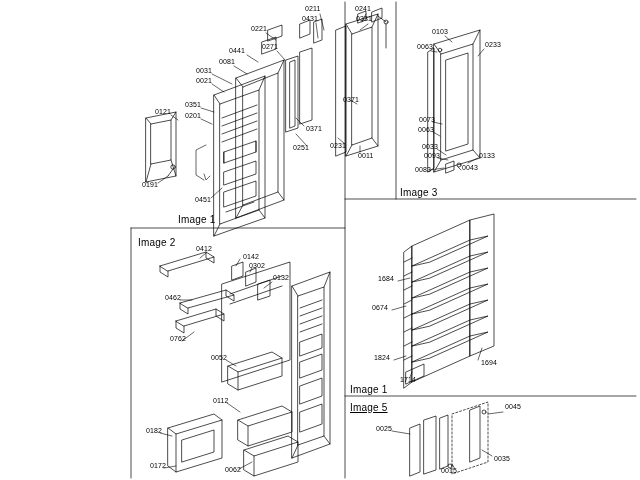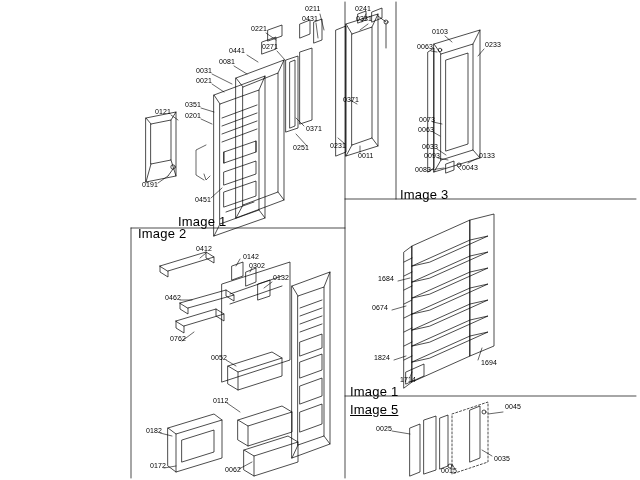--- a/index.html
+++ b/index.html
@@ -21,21 +21,21 @@
   }
   svg.diagram {
     position: absolute;
     top: 0;
     left: 0;
     width: 640px;
     height: 480px;
   }
   .frame-label {
     position: absolute;
-    font-size: 13px;
+    font-size: 10px;
     color: #000000;
     letter-spacing: 0.2px;
     white-space: nowrap;
   }
   .callout {
     position: absolute;
     font-size: 7px;
     color: #000000;
     white-space: nowrap;
     letter-spacing: 0.1px;
@@ -263,21 +263,21 @@
           <line x1="392" y1="431" x2="410" y2="434"></line>
           <line x1="492" y1="456" x2="482" y2="450"></line>
           <line x1="455" y1="469" x2="452" y2="464"></line>
         </g>
       </g>
 
     </g>
   </svg>
 
   <div class="frame-label" style="left:138px; top:214px;padding-left:40px;">Image 1</div>
-  <div class="frame-label" style="left:138px; top:226px;">Image 2</div>
+  <div class="frame-label" style="left:138px; top:237px;">Image 2</div>
   <div class="frame-label" style="left:400px; top:187px;">Image 3</div>
   <div class="frame-label" style="left:350px; top:384px;">Image 1</div>
   <div class="frame-label" style="left:350px; top:402px;text-decoration:underline;">Image 5</div>
 
   <div class="callout" style="left:251px; top:25px;">0221</div>
   <div class="callout" style="left:302px; top:15px;">0431</div>
   <div class="callout" style="left:305px; top:5px;">0211</div>
   <div class="callout" style="left:355px; top:5px;">0241</div>
   <div class="callout" style="left:356px; top:15px;">0331</div>
   <div class="callout" style="left:229px; top:47px;">0441</div>

